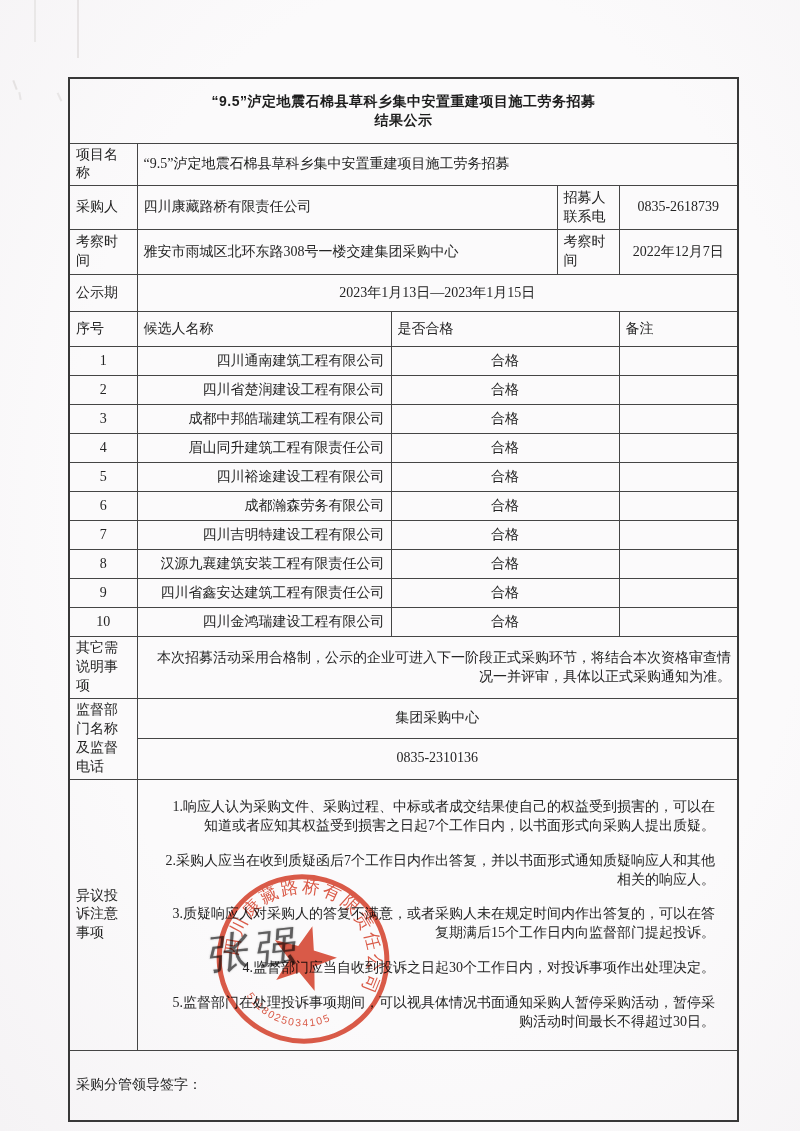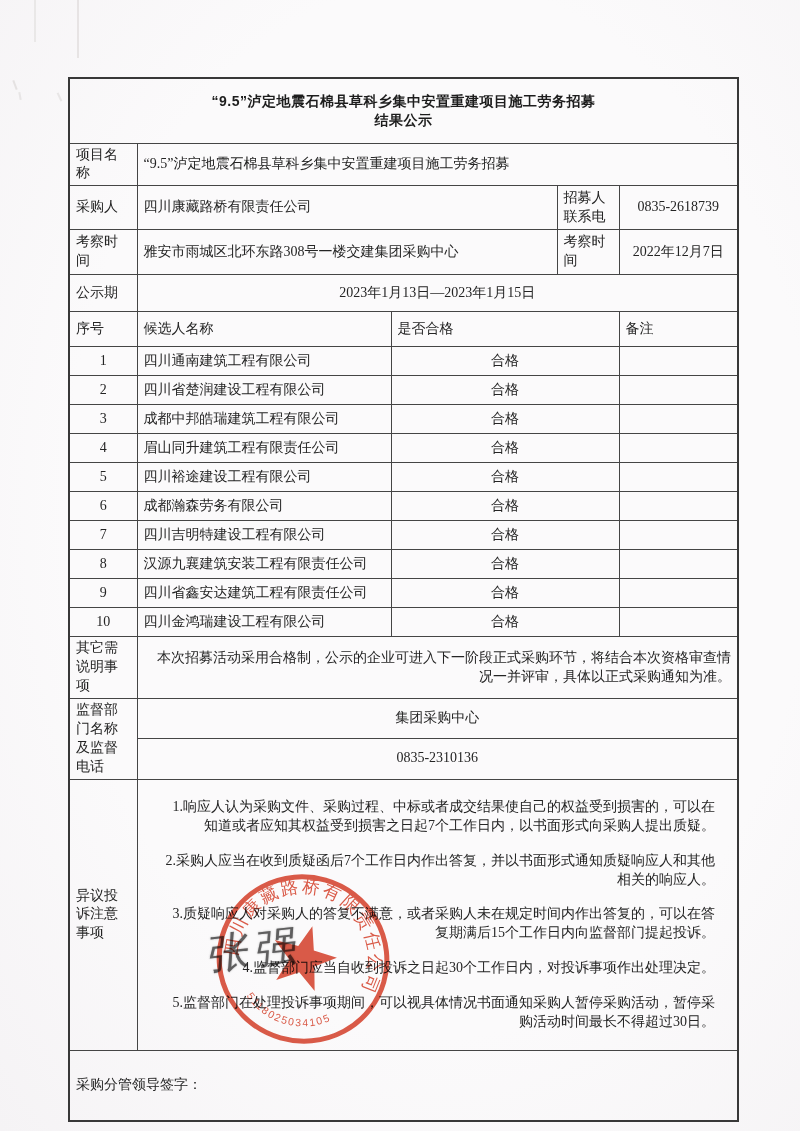--- a/index.html
+++ b/index.html
@@ -57,21 +57,21 @@
     font-weight:bold;
     font-size:20px;
     letter-spacing:.5px;
     line-height:1.55;
     color:#1d1d1d;
   }
   .lbl{text-align:left;padding:2px 3px;}
   .lbl-small{font-size:13px;padding:2px 2px;line-height:1.3;}
   .val-left{text-align:left;padding-left:9px;}
   .val-center{text-align:center;}
-  .cand-name{text-align:left;margin-left:14px;}
+  .cand-name{text-align:right;margin-left:14px;}
   .notes{
     font-size:13.5px;line-height:1.6;text-align:right;padding:5px 9px;
   }
   .obj-item{margin:16px;}
   .sign-cell{text-align:left;padding-left:14px;font-size:14.5px;}
 
   .signature{
     position:absolute;left:208px;top:922px;
     font-size:42px;color:#3d3d3d;opacity:.82;
     transform:rotate(-6deg) skewX(-10deg);

